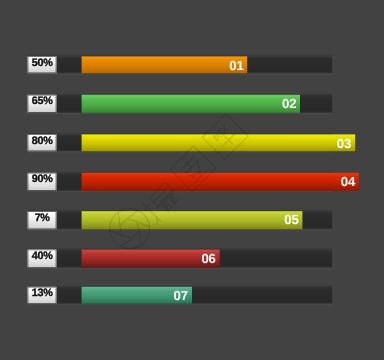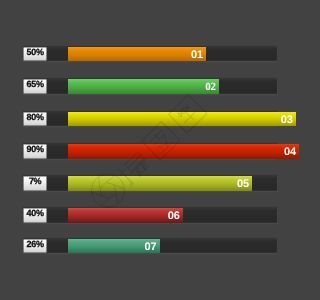--- a/index.html
+++ b/index.html
@@ -31,21 +31,21 @@
       <div class="fill" style="width: 138.09px; background: linear-gradient(rgb(247, 146, 4) 0%, rgb(216, 128, 0) 55%, rgb(189, 109, 0) 100%);">
         <div class="sheen"></div>
         <div class="num">01</div>
       </div>
       <div class="lab">
         <span>50%</span>
       </div>
     </div>
     <div class="row" style="top: 79.3px;">
       <div class="track"></div>
-      <div class="fill" style="width: 151px; background: linear-gradient(rgb(99, 206, 90) 0%, rgb(76, 172, 69) 55%, rgb(57, 140, 52) 100%); font-family: Liberation Serif, serif;">
+      <div class="fill" style="width: 182px; background: linear-gradient(rgb(99, 206, 90) 0%, rgb(76, 172, 69) 55%, rgb(57, 140, 52) 100%);">
         <div class="sheen"></div>
         <div class="num">02</div>
       </div>
       <div class="lab">
         <span>65%</span>
       </div>
     </div>
     <div class="row" style="top: 111.75px;">
       <div class="track"></div>
       <div class="fill" style="width: 207.744px; background: linear-gradient(rgb(242, 236, 0) 0%, rgb(204, 198, 0) 55%, rgb(163, 158, 0) 100%); padding-left: 20px;">
@@ -86,21 +86,21 @@
         <span>40%</span>
       </div>
     </div>
     <div class="row" style="top: 238.7px;">
       <div class="track"></div>
       <div class="fill" style="width: 91.654px; background: linear-gradient(rgb(86, 178, 139) 0%, rgb(66, 151, 114) 55%, rgb(43, 119, 85) 100%);">
         <div class="sheen"></div>
         <div class="num">07</div>
       </div>
       <div class="lab">
-        <span>26%</span>
+        <span>13%</span>
       </div>
     </div>
   </div>
 
 <svg class="wm" width="300" height="300" viewBox="0 0 300 300" style="left:0;top:0;">
   <g fill="none" stroke="#000" stroke-width="1" stroke-linejoin="round">
     <circle cx="108" cy="190.5" r="16.6"></circle>
     <polygon points="105.9,182.5 113.9,184.6 116.0,192.6 110.1,198.5 102.1,196.4 100.0,188.4"></polygon>
     <path d="M105.9 182.5 L115.0 175.5 M113.9 184.6 L124.5 189.1 M116.0 192.6 L117.5 204.1 M110.1 198.5 L101.0 205.5 M102.1 196.4 L91.5 191.9 M100.0 188.4 L98.5 176.9"></path>
   </g>

